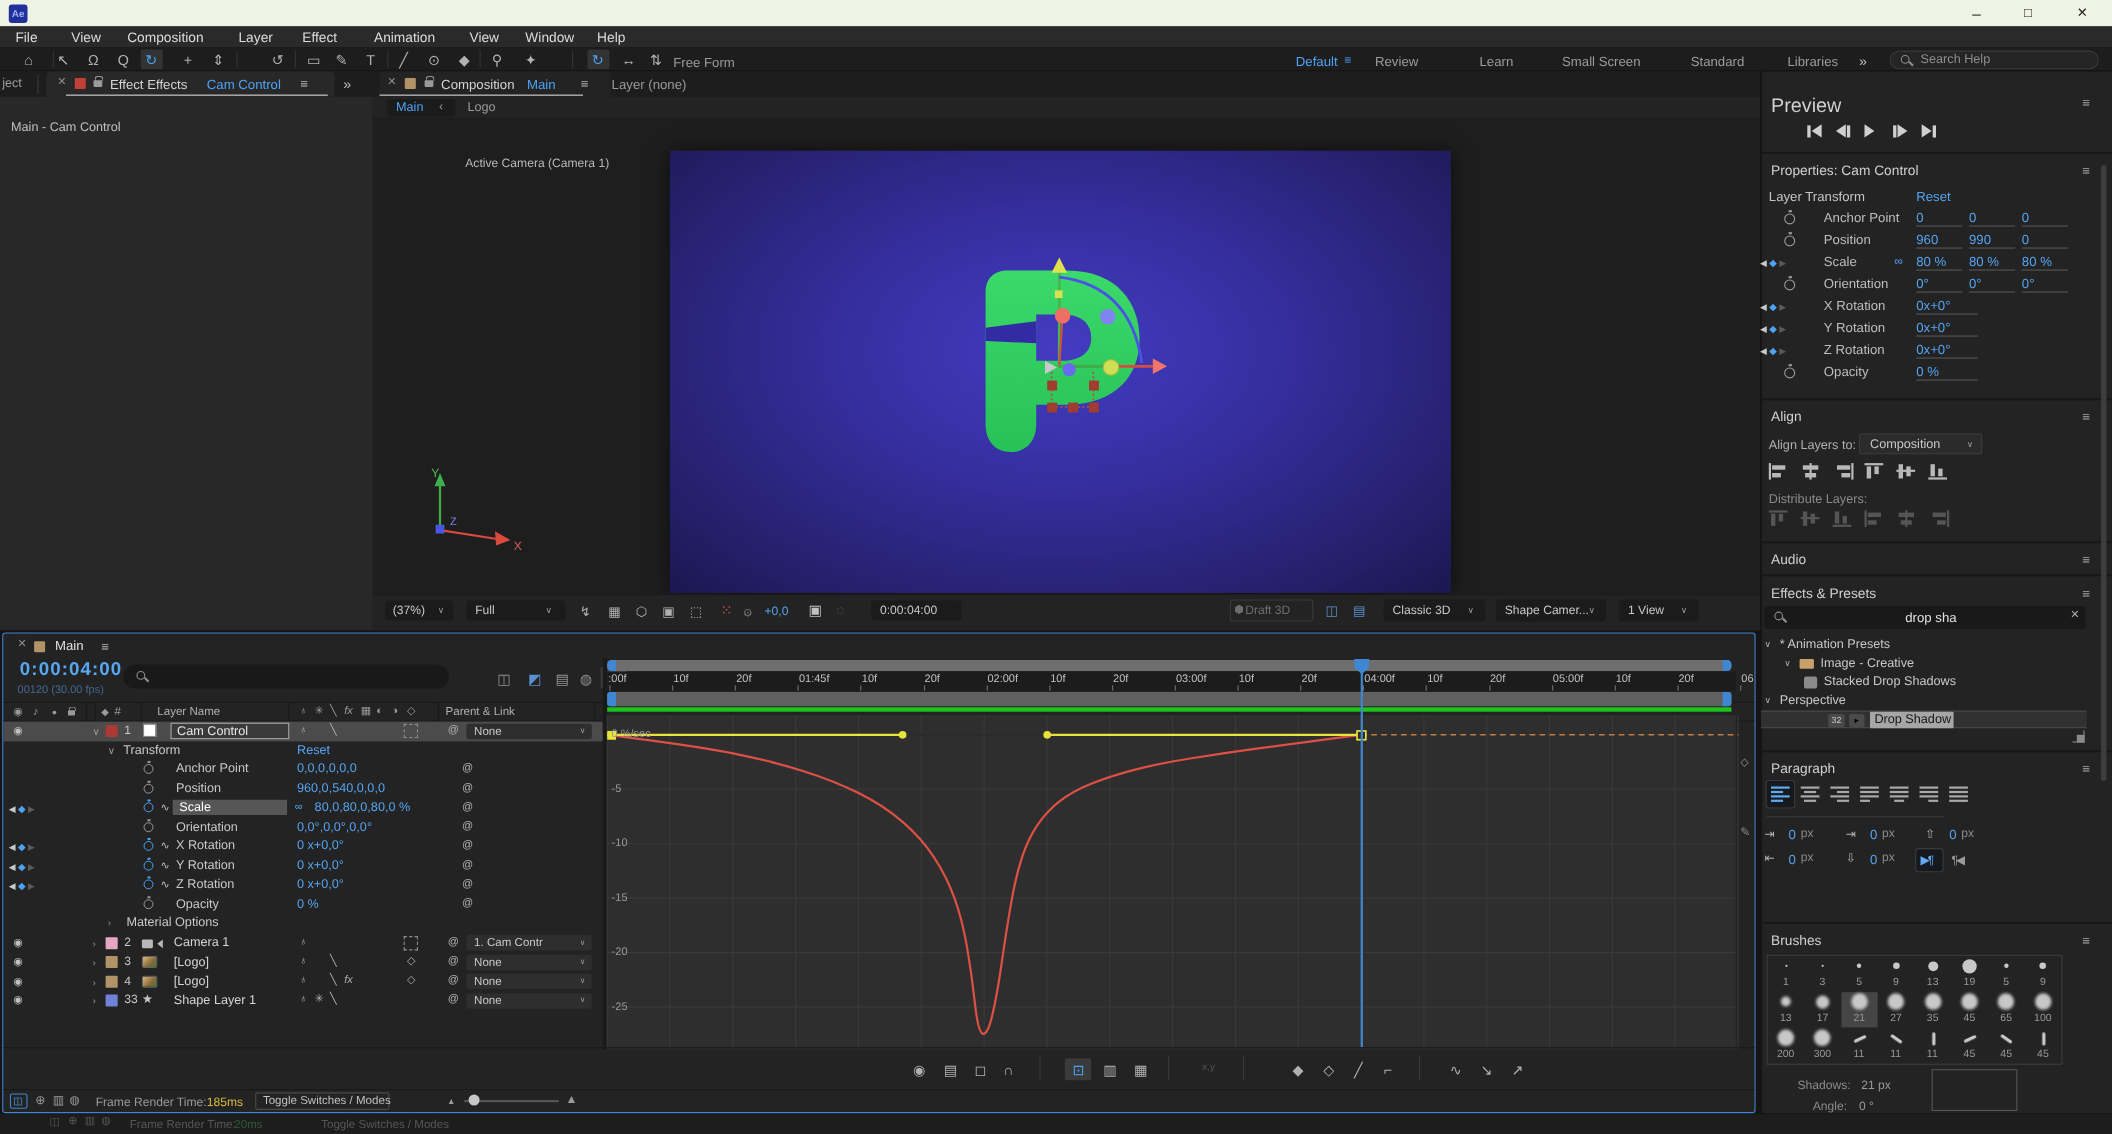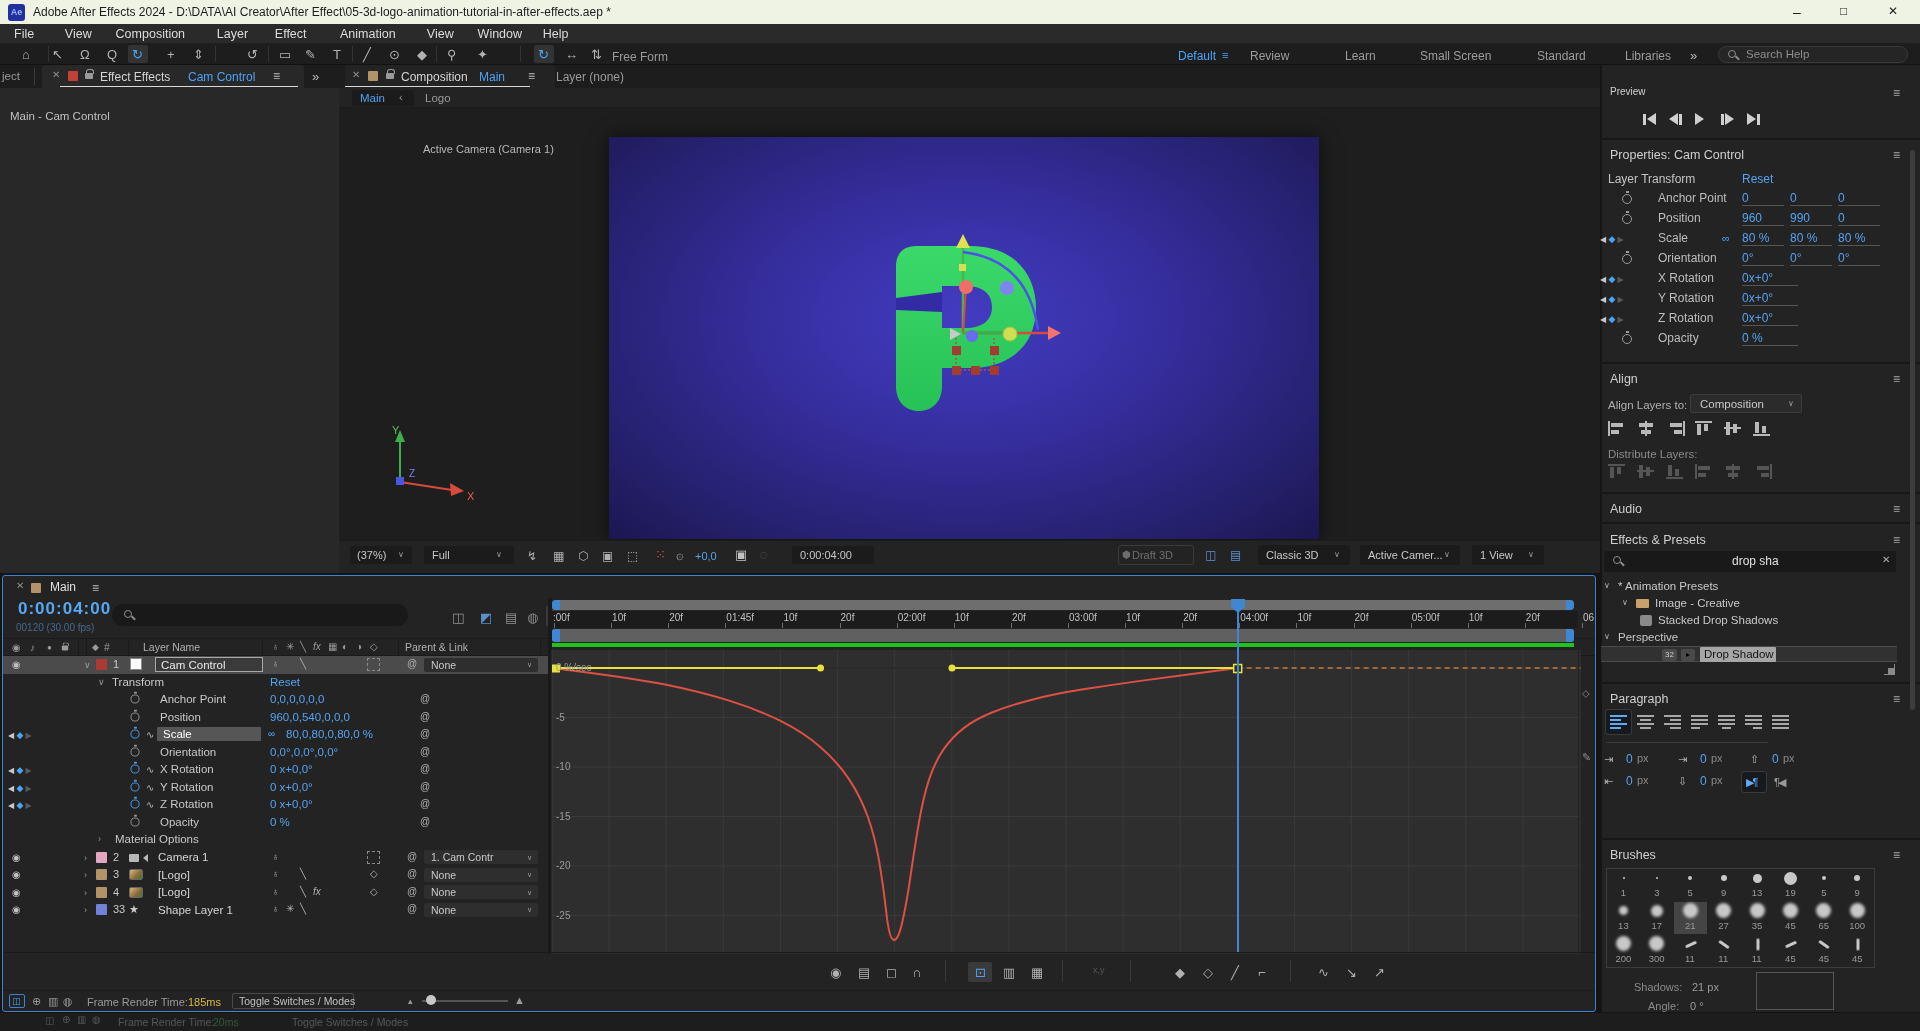--- a/index.html
+++ b/index.html
@@ -26,21 +26,20 @@
 .alic div{position:absolute;background:#b8b8b8}
 .alic.dis div{background:#555}
 svg{position:absolute;overflow:visible}
 </style>
 </head>
 <body>
 
 <div id="app">
     <div class="abs" style="left:0px;top:0px;width:1920px;height:24px;background:#eef3e3"></div>
     <div class="abs" style="left:8px;top:4px;width:17px;height:17px;background:#20309c;border-radius:3px;color:#9db4f7;font-size:9px;font-weight:bold;text-align:center;line-height:17px">Ae</div>
-    <span class="t" style="left:33px;top:5px;font-size:12px;color:#1c1c1c">Adobe After Effects 2024 - D:\DATA\AI Creator\After Effect\05-3d-logo-animation-tutorial-in-after-effects.aep *</span>
     <span class="ic" style="left:1793px;top:5px;color:#222;font-size:14px">–</span>
     <span class="ic" style="left:1840px;top:5px;color:#222;font-size:12px">□</span>
     <span class="ic" style="left:1888px;top:5px;color:#222;font-size:12px">✕</span>
     <div class="abs" style="left:0px;top:24px;width:1920px;height:19px;background:#2a2a2a"></div>
     <span class="t" style="left:14px;top:27px;font-size:12.5px;color:#dcdcdc">File</span>
     <span class="t" style="left:64.8px;top:27px;font-size:12.5px;color:#dcdcdc">View</span>
     <span class="t" style="left:115.6px;top:27px;font-size:12.5px;color:#dcdcdc">Composition</span>
     <span class="t" style="left:216.8px;top:27px;font-size:12.5px;color:#dcdcdc">Layer</span>
     <span class="t" style="left:274.8px;top:27px;font-size:12.5px;color:#dcdcdc">Effect</span>
     <span class="t" style="left:340px;top:27px;font-size:12.5px;color:#dcdcdc">Animation</span>
@@ -185,27 +184,27 @@
     <span class="t" style="left:800px;top:549px;font-size:11px;color:#c8c8c8">0:00:04:00</span>
     <div class="abs" style="left:1118px;top:545px;width:76px;height:20px;border:1px solid #3a3a3a;border-radius:3px"></div>
     <span class="t" style="left:1132px;top:549px;font-size:11px;color:#6e6e6e">Draft 3D</span>
     <span class="ic" style="left:1122px;top:550px;font-size:10px;color:#6e6e6e">⬢</span>
     <span class="ic" style="left:1205px;top:549px;font-size:12px;color:#5a8fd0">◫</span>
     <span class="ic" style="left:1230px;top:549px;font-size:12px;color:#5a8fd0">▤</span>
     <div class="abs" style="left:1258px;top:545px;width:92px;height:20px;background:#1b1b1b;border-radius:3px"></div>
     <span class="t" style="left:1266px;top:549px;font-size:11px;color:#c8c8c8">Classic 3D</span>
     <span class="ic" style="left:1334px;top:551px;color:#9a9a9a;font-size:8px">∨</span>
     <div class="abs" style="left:1360px;top:545px;width:100px;height:20px;background:#1b1b1b;border-radius:3px"></div>
-    <span class="t" style="left:1368px;top:549px;font-size:11px;color:#c8c8c8">Active Camer...</span>
+    <span class="t" style="left:1368px;top:549px;font-size:11px;color:#c8c8c8">Shape Camer...</span>
     <span class="ic" style="left:1444px;top:551px;color:#9a9a9a;font-size:8px">∨</span>
     <div class="abs" style="left:1472px;top:545px;width:72px;height:20px;background:#1b1b1b;border-radius:3px"></div>
     <span class="t" style="left:1480px;top:549px;font-size:11px;color:#c8c8c8">1 View</span>
     <span class="ic" style="left:1528px;top:551px;color:#9a9a9a;font-size:8px">∨</span>
     <div class="abs" style="left:1600px;top:65px;width:320px;height:947px;background:#232323;border-left:2px solid #151515"></div>
-    <span class="t" style="left:1610px;top:86px;font-size:10px;color:#cfcfcf">Preview</span>
+    <span class="t" style="left:1610px;top:86px;font-size:18px;color:#cfcfcf">Preview</span>
     <span class="ic" style="left:1893px;top:87px;color:#aaa;font-size:12px">≡</span>
     <style>.tbtn{position:absolute;display:flex;align-items:center;gap:1px}.tbtn .b{width:2.5px;height:11px;background:#cfcfcf}.tbtn .l{width:0;height:0;border:6px solid transparent;border-right:9px solid #cfcfcf;border-left:none}.tbtn .r{width:0;height:0;border:6px solid transparent;border-left:9px solid #cfcfcf;border-right:none}</style>
     <span class="tbtn" style="left:1643px;top:113px">
       <i class="b"></i>
       <i class="l"></i>
     </span>
     <span class="tbtn" style="left:1669px;top:113px">
       <i class="l"></i>
       <i class="b"></i>
     </span>

